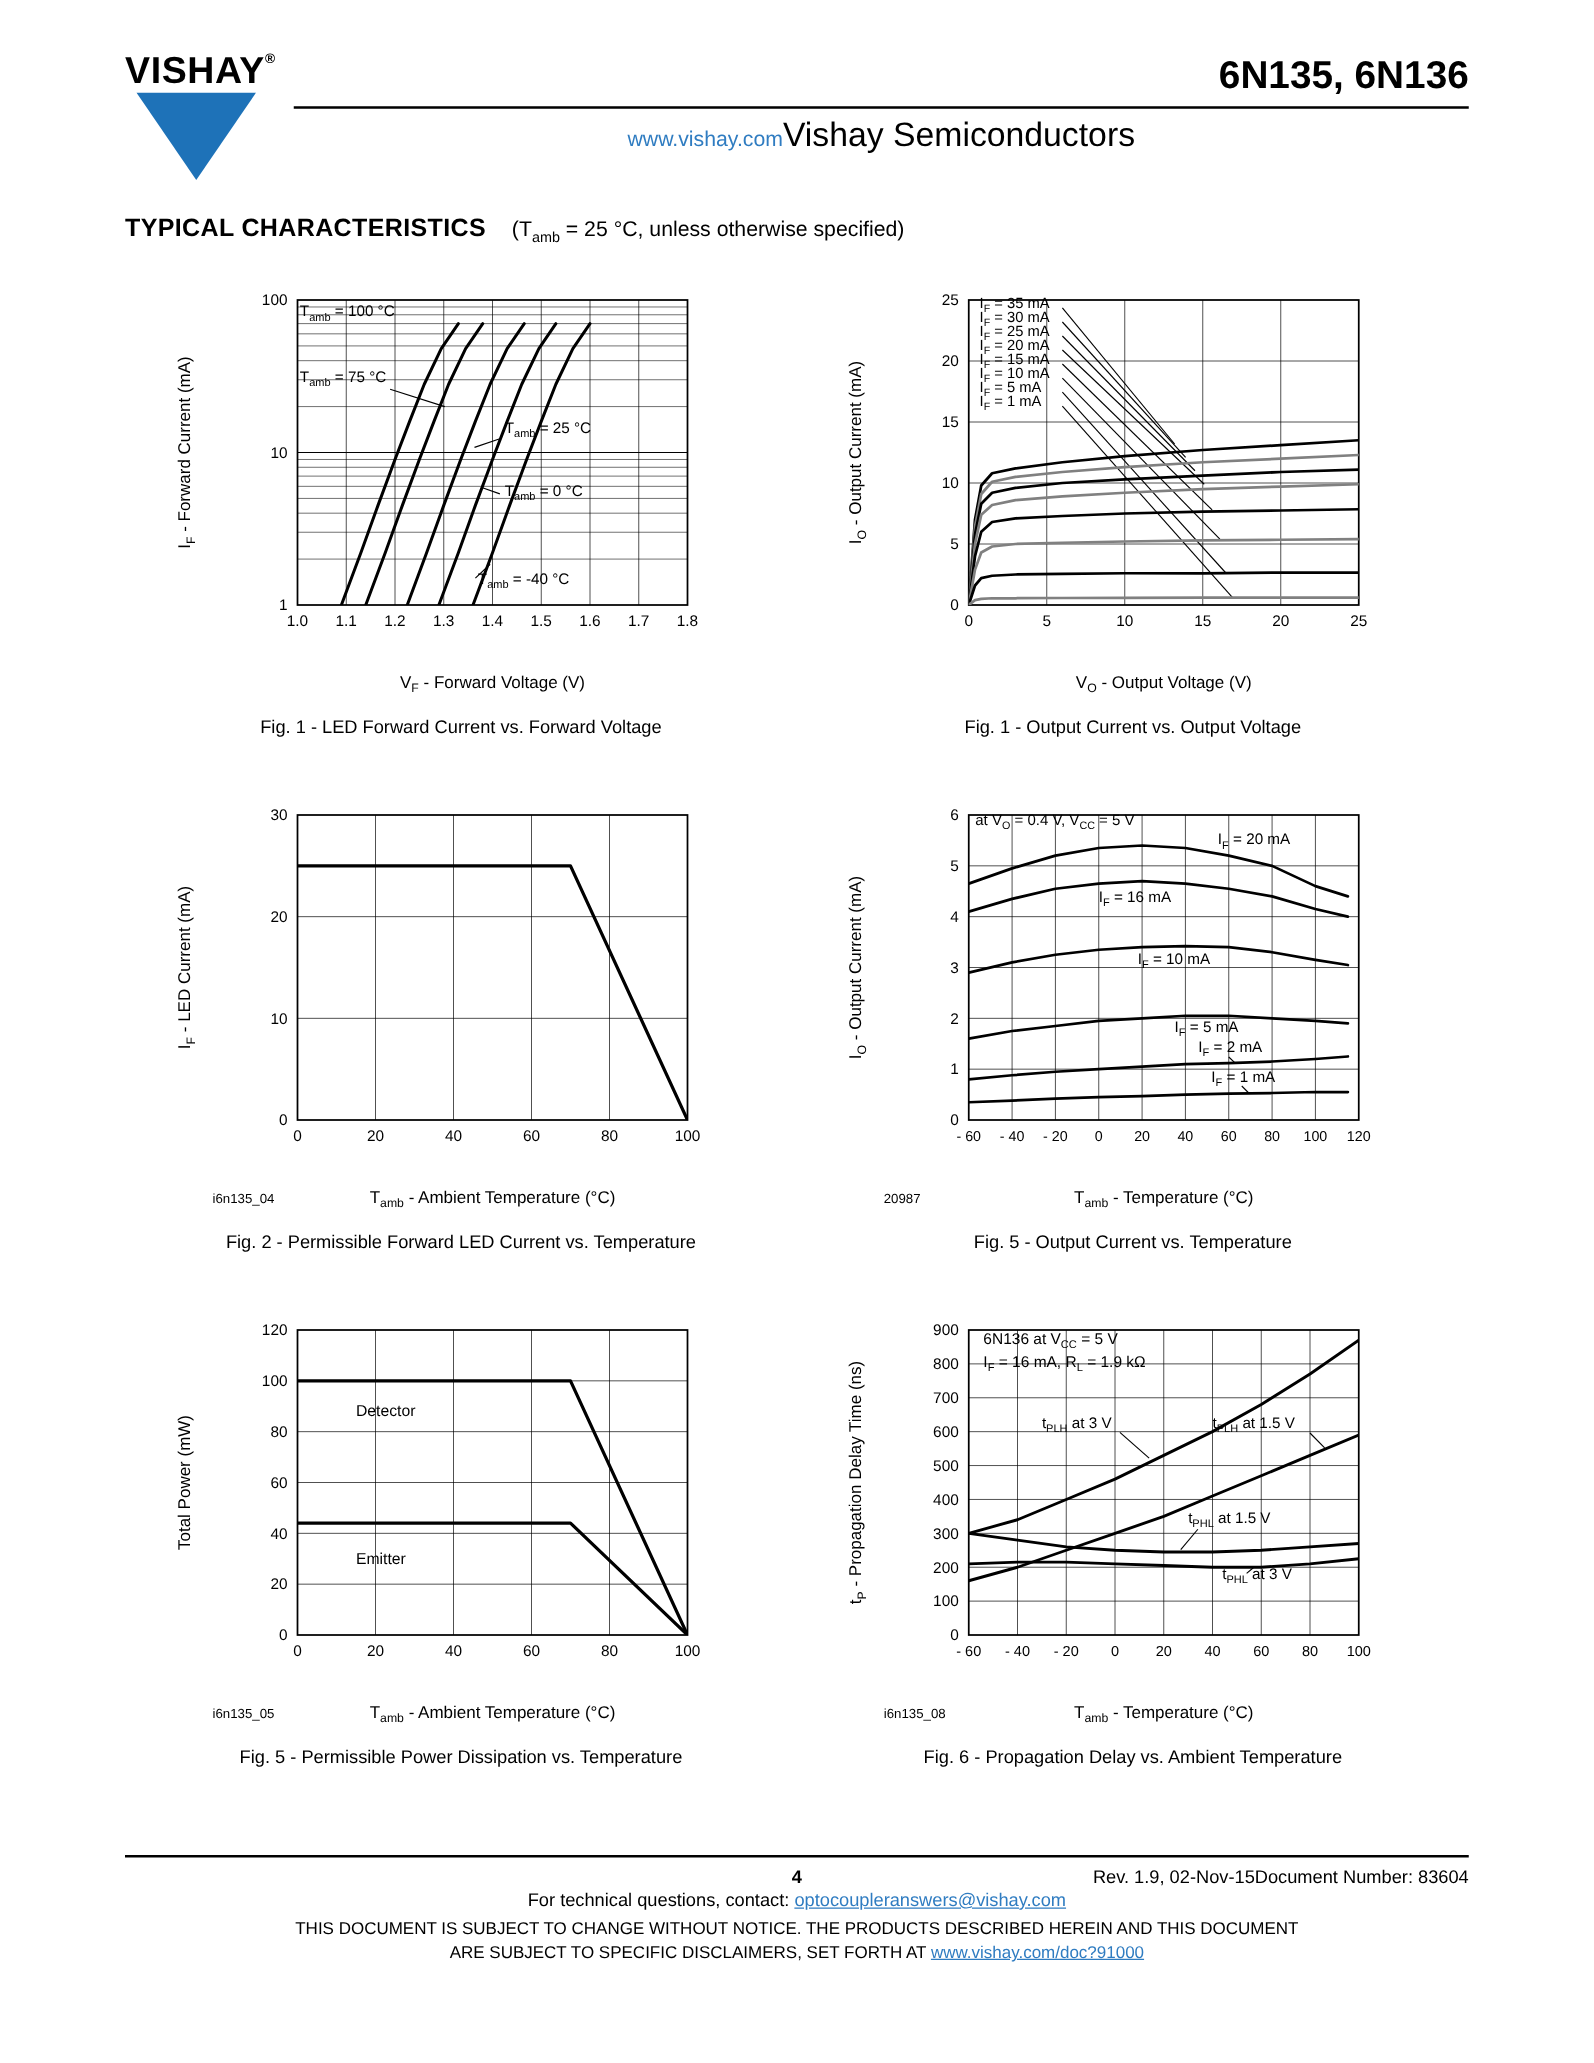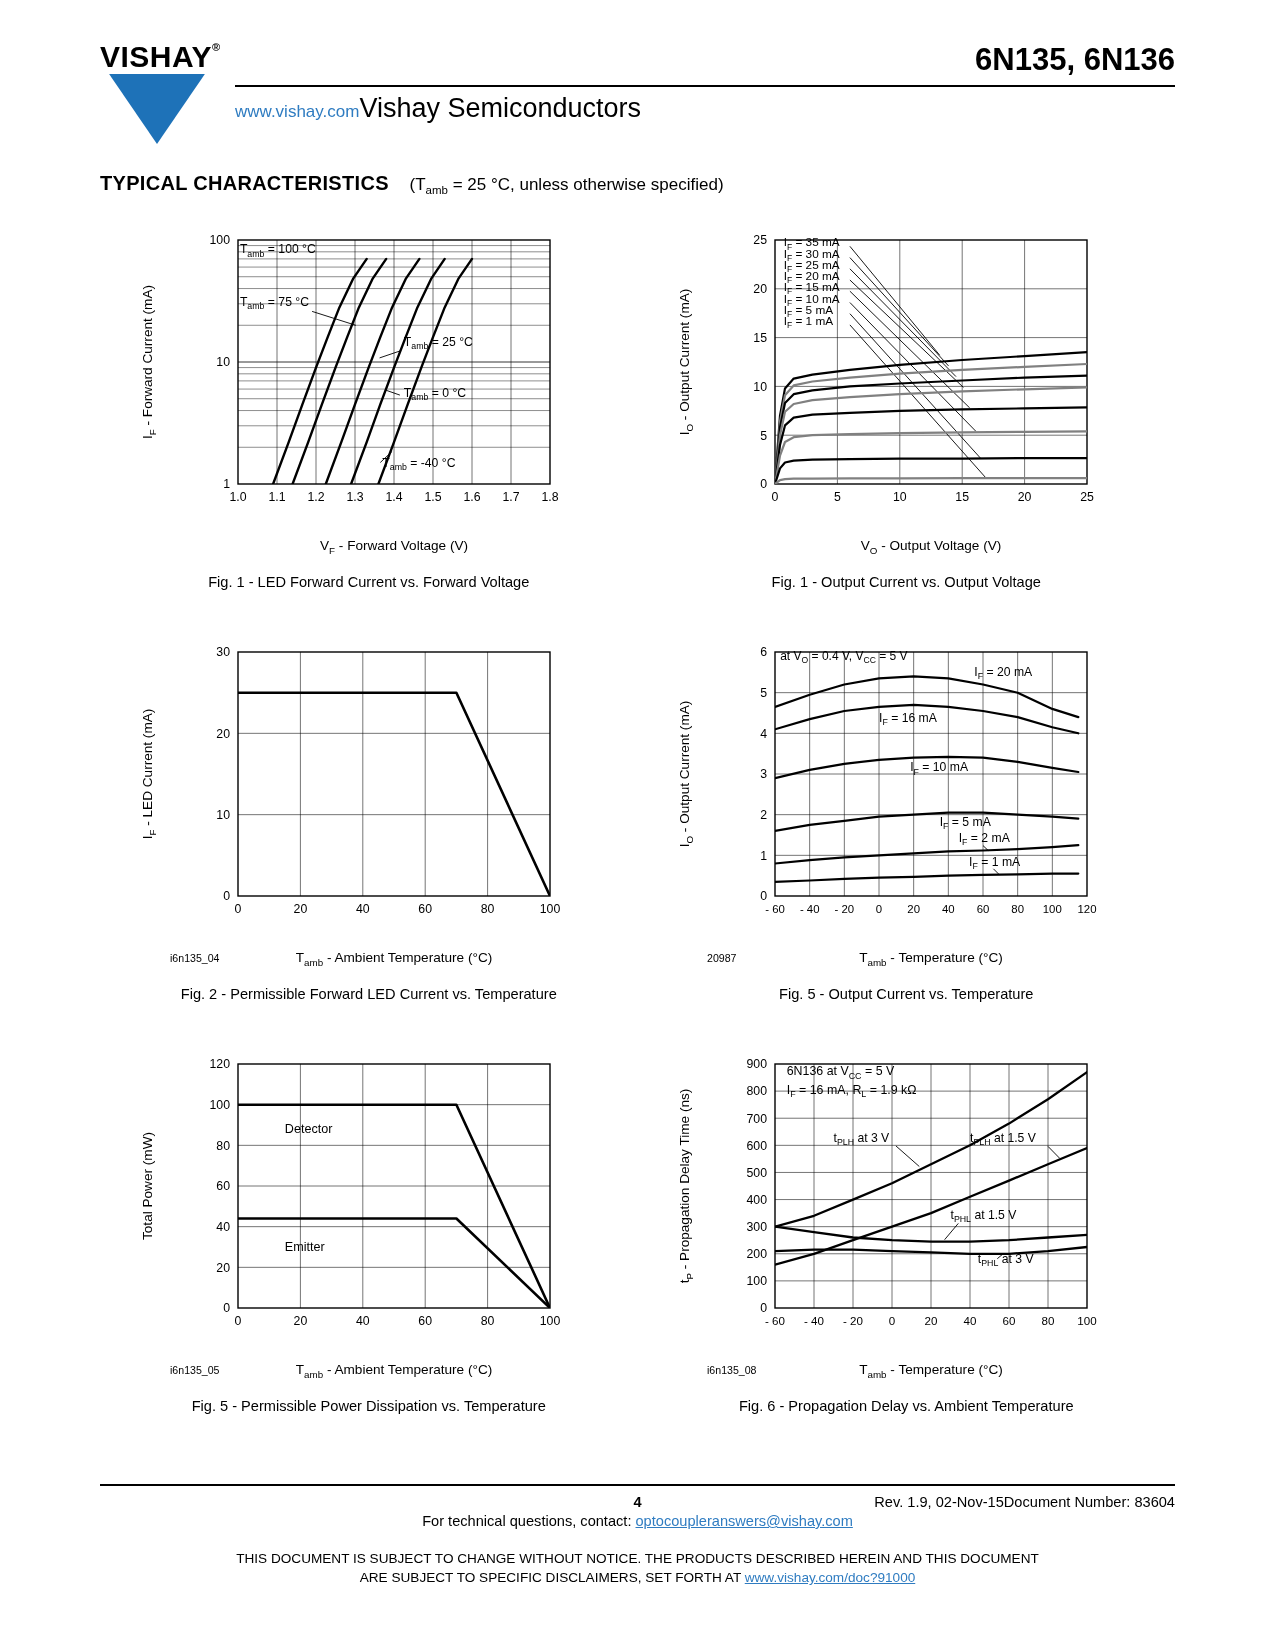--- a/index.html
+++ b/index.html
@@ -9,42 +9,42 @@
         padding:42px 100px 0;color:#000;font-family:"Liberation Sans","DejaVu Sans",sans-serif}
   
   header{display:flex;align-items:flex-start}
   .logo-block{width:135px;flex:none}
   .logo-word{font-size:30px;font-weight:bold;letter-spacing:.5px;line-height:1;white-space:nowrap}
   .logo-word .reg{font-size:11px;vertical-align:top}
   .logo-triangle{display:block;width:98px;height:70px;margin:2px 0 0 8px;fill:var(--brand-blue)}
   .header-right{flex:1;padding-top:2px}
   .part-numbers{font-size:31px;font-weight:bold;text-align:right;line-height:1.05}
   .header-rule{border-bottom:2px solid #000;margin:8px 0 6px}
-  .header-bottom{display:flex;justify-content:flex-start;align-items:baseline}
+  .header-bottom{display:flex;justify-content:center;align-items:baseline}
   .site-link{color:var(--link-blue);font-size:17px;text-decoration:none}
   .division{font-size:27px}
   
   .section-title{margin-top:28px}
   .st-main{font-size:20px;font-weight:bold;letter-spacing:.3px}
   .st-cond{font-size:17px;margin-left:16px}
   .st-cond sub{font-size:11.5px}
   
   .figures-grid{display:grid;grid-template-columns:1fr 1fr;row-gap:46px;margin-top:28px;justify-items:center}
   .fig{width:470px;margin:0}
   .chart{width:470px;height:334px}
   .chart svg text{font-family:"Liberation Sans","DejaVu Sans",sans-serif;fill:#000}
   .caption{margin-top:16px;font-size:14.6px;text-align:center}
   
   .page-footer{position:absolute;left:100px;right:100px;top:1484px}
   .footer-rule{border-top:2px solid #000}
   .footer-row{position:relative;display:flex;justify-content:flex-end;font-size:14.6px;padding-top:8px}
   .page-num{position:absolute;left:50%;transform:translateX(-50%);font-weight:bold}
   .footer-contact{text-align:center;font-size:14.6px;margin-top:3px}
   .blue-link{color:var(--link-blue);text-decoration:underline}
-  .footer-disclaimer{text-align:center;font-size:13.6px;margin-top:20px;line-height:1.4}
+  .footer-disclaimer{text-align:center;font-size:13.6px;margin-top:4px;line-height:1.4}
 </style>
 </head>
 <body>
 
 <div class="page">
 
   <header>
     <div class="logo-block">
       <div class="logo-word"><span>VISHAY</span><span class="reg">®</span></div>
       <svg class="logo-triangle" viewBox="0 0 104 76">

